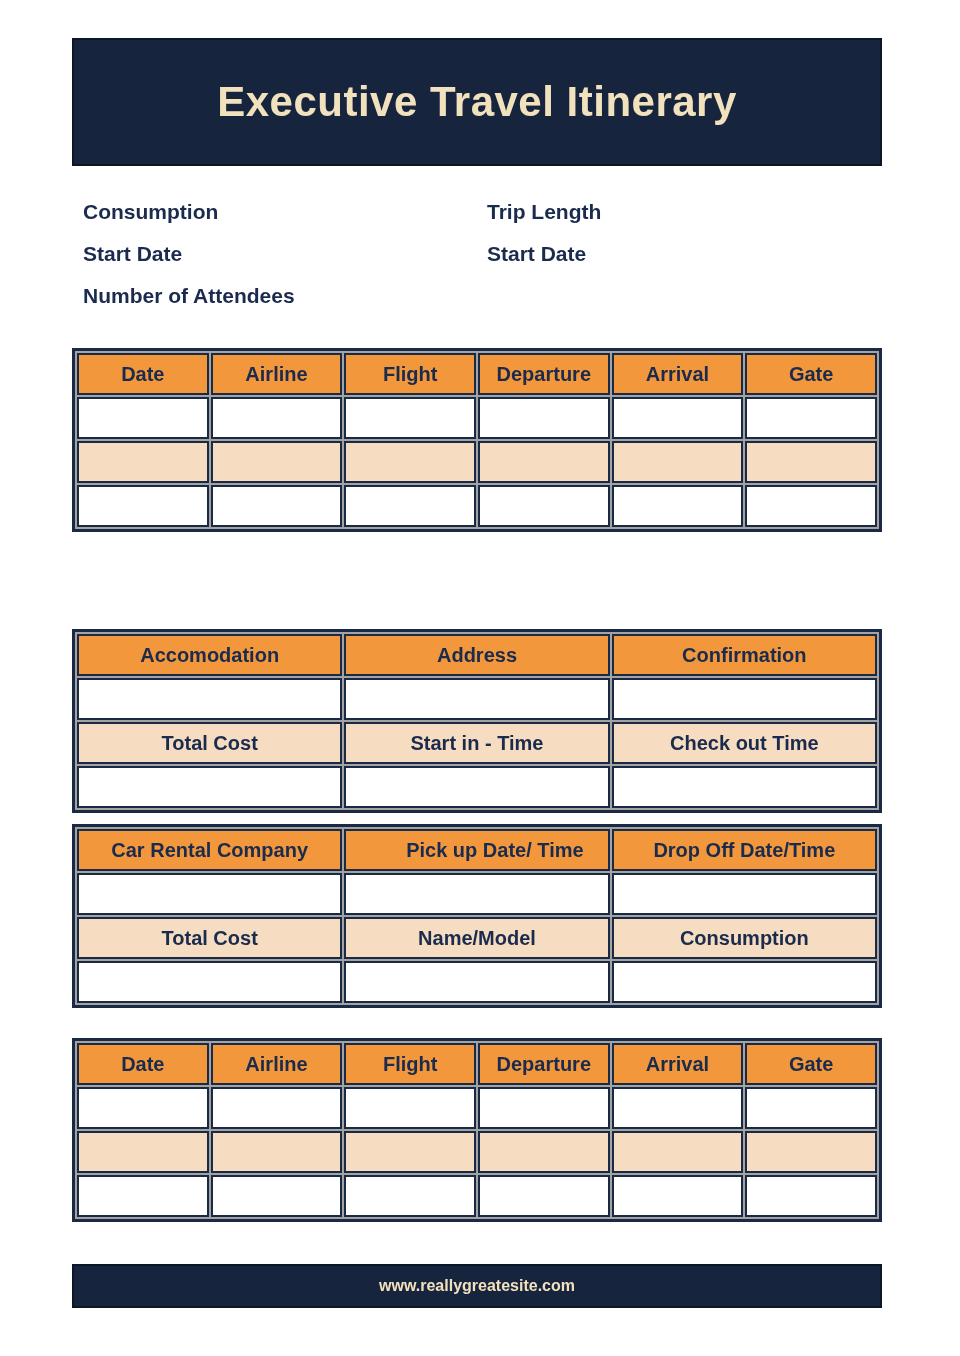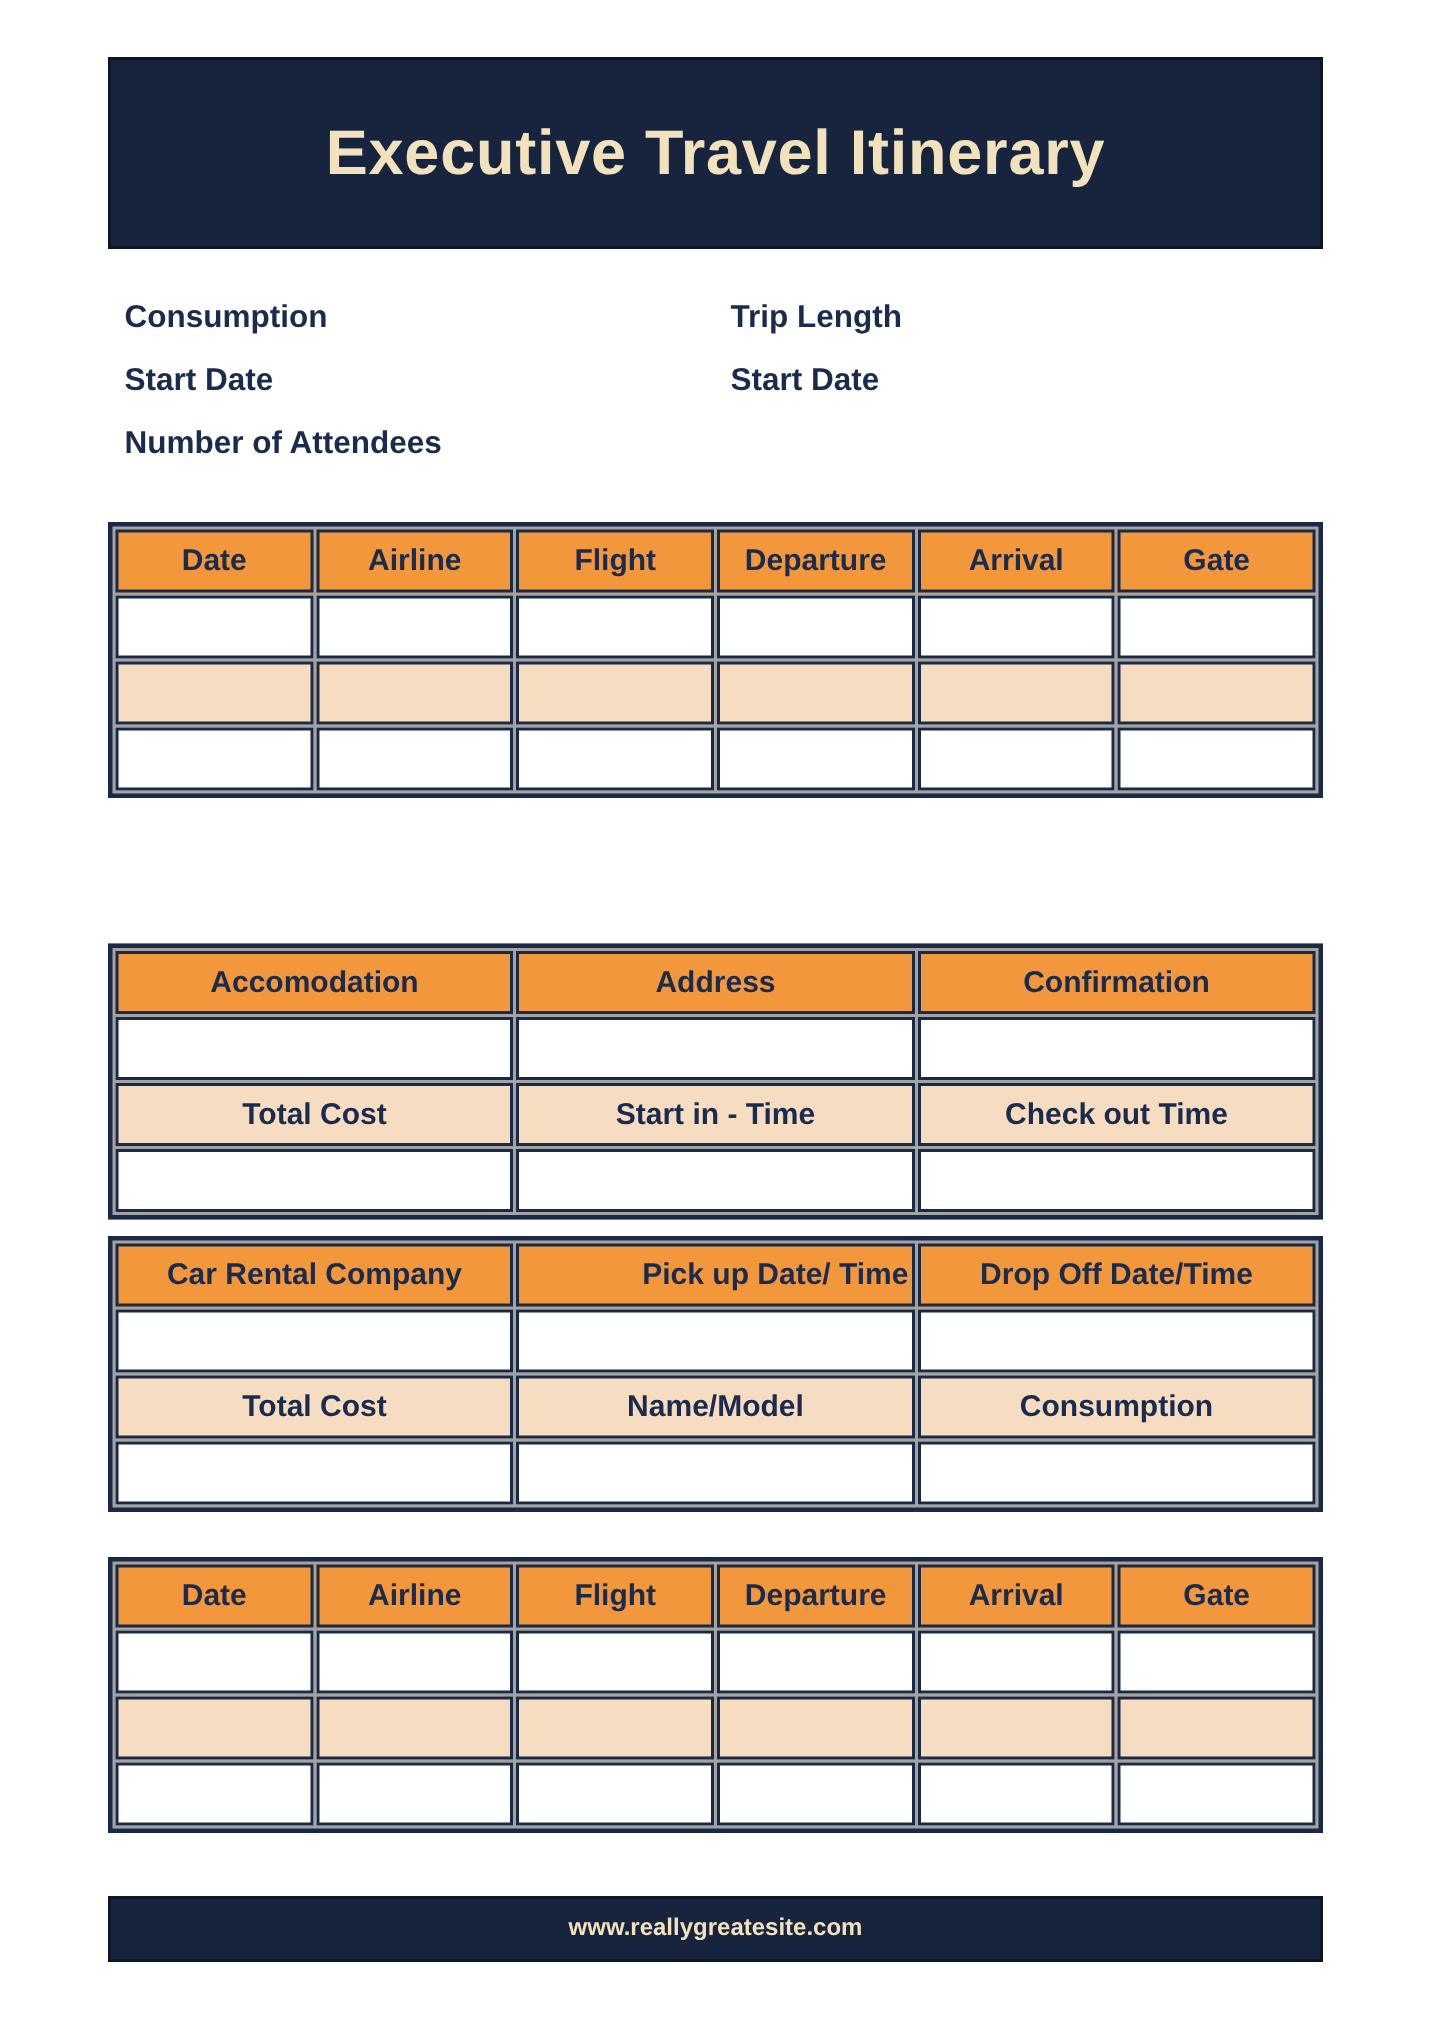--- a/index.html
+++ b/index.html
@@ -78,21 +78,21 @@
     font-weight: bold;
     font-size: 20px;
     color: #1b2b4d;
     padding: 0 4px;
     overflow: hidden;
     white-space: nowrap;
   }
   td.c-orange { background: #f2973b; }
   td.c-peach  { background: #f6dcc1; }
   td.c-white  { background: #ffffff; }
-  td.align-right { text-align: right; padding-right: 2px; }
+  td.align-right { text-align: right; padding-right: 24px; }
 </style>
 </head>
 <body>
 
 <div class="page">
 
   <div class="band band-header">
     <div class="doc-title">Executive Travel Itinerary</div>
   </div>
 

